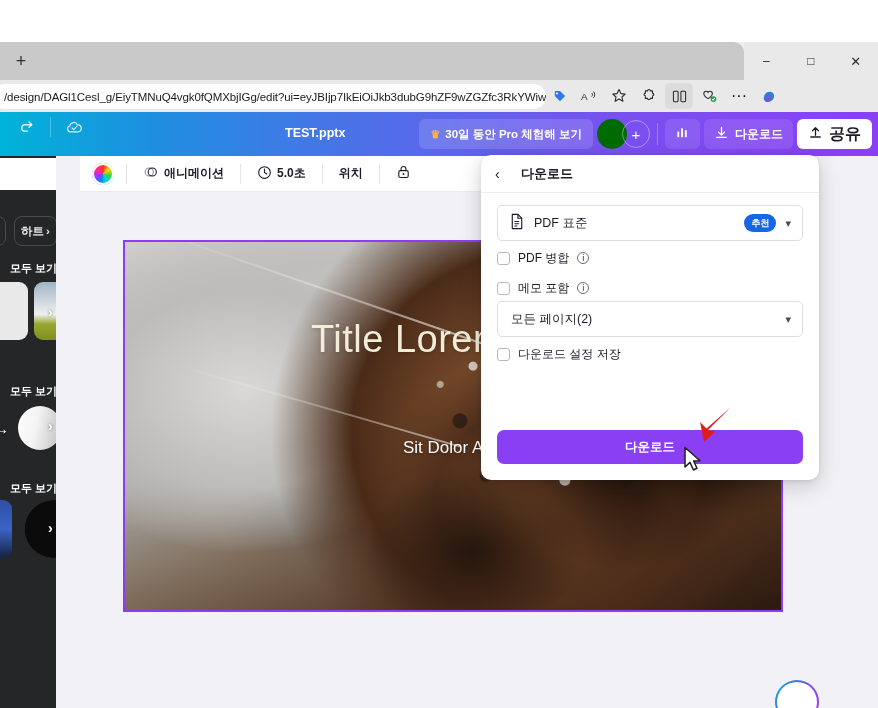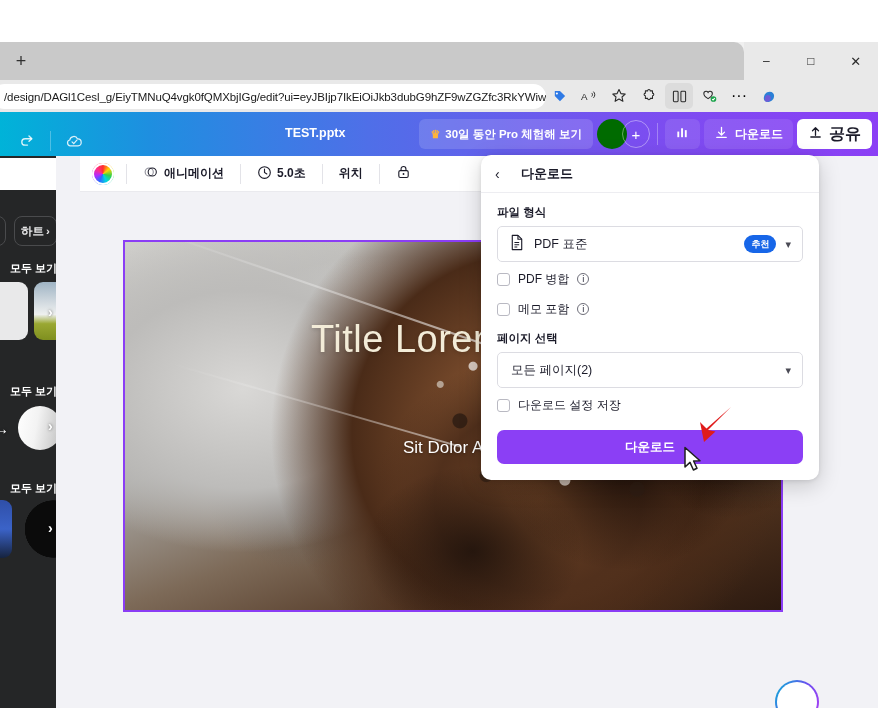--- a/index.html
+++ b/index.html
@@ -66,21 +66,21 @@
   .addr-ico {
     width: 28px; height: 26px;
     display: flex; align-items: center; justify-content: center;
   }
   .addr-ico.boxed { background: #dcdcdc; border-radius: 5px; }
 
   
   .app-header {
     position: absolute; left: 0; top: 112px; width: 878px; height: 44px;
     background: linear-gradient(90deg, #00b3d8 0%, #1e8fe0 17%, #4f6fe8 42%, #7a4ff0 72%, #8b3ff5 100%);
-    display: flex; align-items: flex-end;
+    display: flex; align-items: flex-start;
   }
   .hdr-left { display: flex; align-items: center; padding-left: 12px; gap: 4px; }
   .hdr-icobtn {
     width: 30px; height: 30px; border-radius: 6px;
     display: flex; align-items: center; justify-content: center;
     color: rgba(255,255,255,.85);
   }
   .hdr-div { width: 1px; height: 20px; background: rgba(255,255,255,.28); margin: 0 4px; }
   .doc-title {
     position: absolute; left: 285px; top: 14px;
@@ -552,21 +552,20 @@
     </div>
   </div>
 
   <div class="dl-panel">
     <div class="dl-head">
       <div class="dl-back">‹</div>
       <div class="dl-head-title">다운로드</div>
     </div>
 
     <div class="dl-body">
-      <div class="dl-label">파일 형식</div>
       <div class="dl-select">
         <span>
           <svg width="16" height="17" viewBox="0 0 16 18">
               <path d="M3 1.5h6l4 4v11H3z" fill="none" stroke="#1b1b29" stroke-width="1.2" stroke-linejoin="round"></path>
               <path d="M9 1.5v4h4" fill="none" stroke="#1b1b29" stroke-width="1.2" stroke-linejoin="round"></path>
               <path d="M5.3 9h5M5.3 11.4h5M5.3 13.8h3" stroke="#1b1b29" stroke-width="1.1"></path>
             </svg>
         </span>
         <span class="sel-text">PDF 표준</span>
         <span class="badge">추천</span>
@@ -577,21 +576,20 @@
         <span class="cbox"></span>
         <span class="ctext">PDF 병합</span>
         <span class="info-ico">i</span>
       </div>
       <div class="dl-check">
         <span class="cbox"></span>
         <span class="ctext">메모 포함</span>
         <span class="info-ico">i</span>
       </div>
 
-      <div class="dl-label" style="margin-top:9px;">페이지 선택</div>
       <div class="dl-select">
         <span class="sel-text plain">모든 페이지(2)</span>
         <span class="chev">▾</span>
       </div>
 
       <div class="dl-check">
         <span class="cbox"></span>
         <span class="ctext">다운로드 설정 저장</span>
       </div>
     </div>

